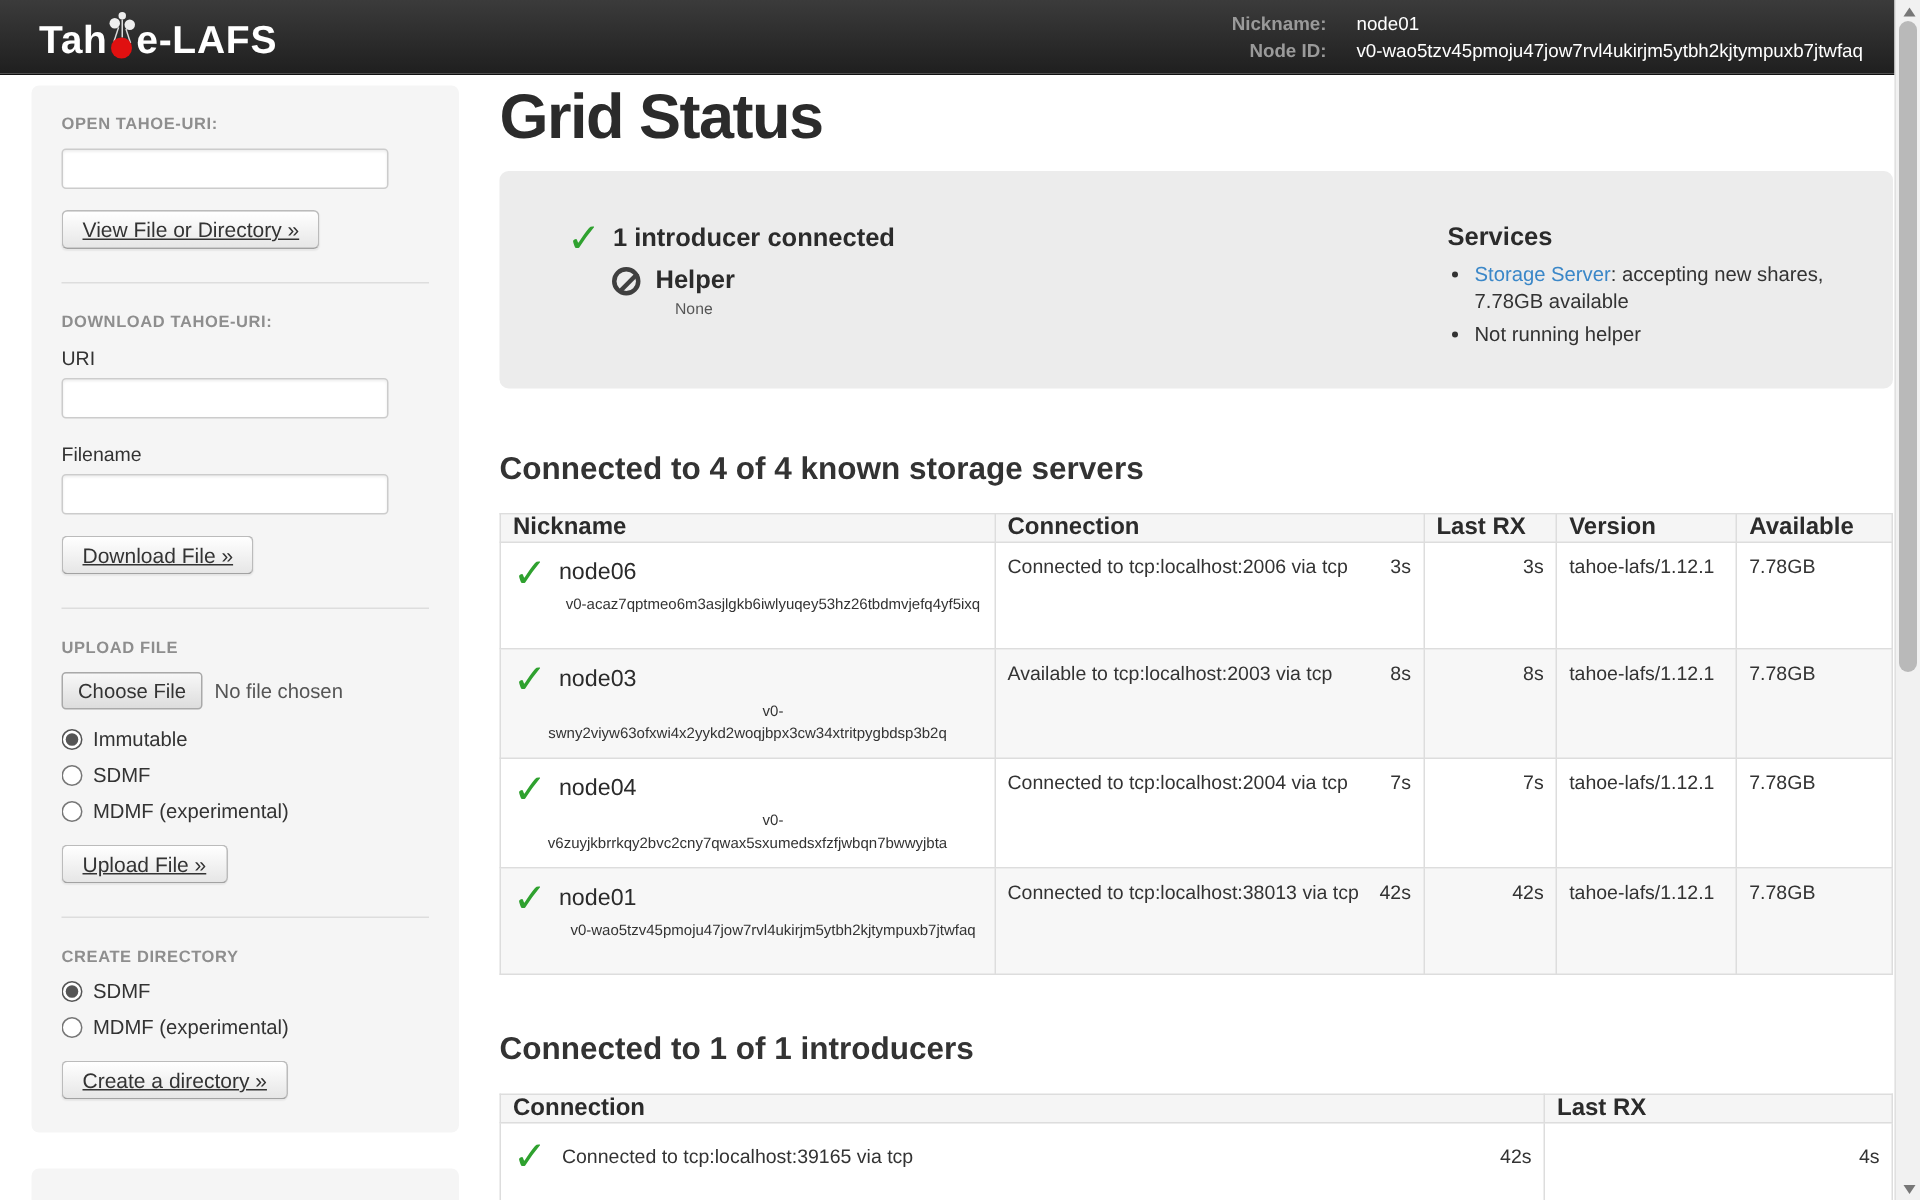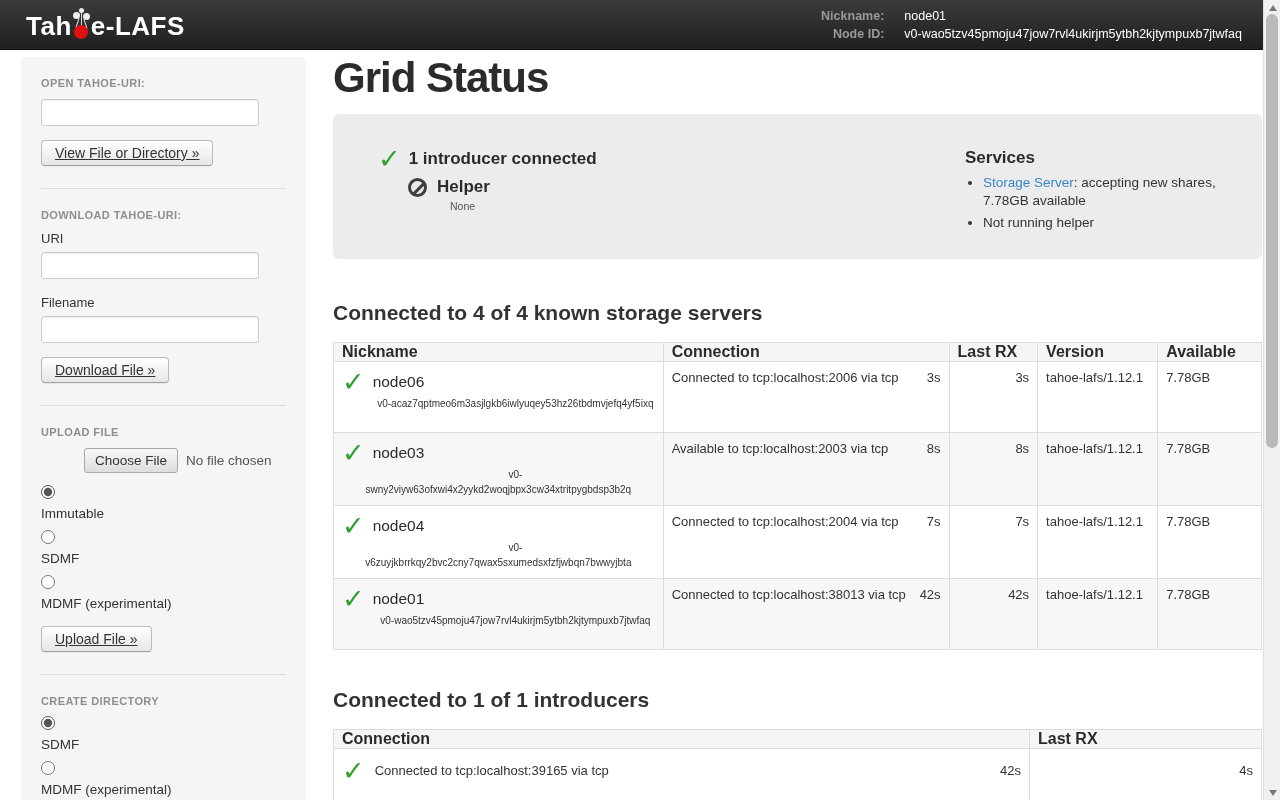--- a/index.html
+++ b/index.html
@@ -57,23 +57,23 @@
   .field-label { font-size:13px; color:#333; margin:10px 0 6px 0; }
   .side-input { width:218px; height:27px; border:1px solid #ccc; border-radius:3px;
     background:#fff; padding:0 6px; font-size:13px; box-shadow:inset 0 1px 2px rgba(0,0,0,0.08); }
   .btn { display:inline-block; margin-top:14px; padding:4px 13px; font-size:14px; color:#333;
     background:linear-gradient(#ffffff,#e6e6e6); border:1px solid #bbb; border-bottom-color:#a2a2a2;
     border-radius:4px; box-shadow:inset 0 1px 0 rgba(255,255,255,.4), 0 1px 1px rgba(0,0,0,.06);
     cursor:pointer; font-family:inherit;text-decoration:underline; }
   .file-row { display:flex; align-items:center; gap:8px; margin:4px 0 12px 0; }
   .file-btn { padding:4px 10px; font-size:13.5px; color:#333;
     background:linear-gradient(#f8f8f8,#ddd); border:1px solid #a9a9a9; border-radius:3px; cursor:pointer;
-    font-family:inherit;margin-left:43px; }
+    font-family:inherit; }
   .file-status { font-size:13.5px; color:#555; }
-  .radio-row { display:flex; align-items:flex-start; gap:7px; margin:9px 0; font-size:13.5px; color:#333;flex-direction:column; }
+  .radio-row { display:flex; align-items:flex-end; gap:7px; margin:9px 0; font-size:13.5px; color:#333; }
   .radio-row input { width:14px; height:14px; accent-color:#555; }
 
   
   h1.page-title { font-size:42px; line-height:48px; font-weight:bold; color:#2b2b2b;
     margin:4px 0 12px 0; letter-spacing:-1px; }
   .status-box { background:#ececec; border-radius:6px; height:145px; display:flex;
     padding:33px 0 0 45px; }
   .status-left { flex:0 0 587px; }
   .intro-line { display:flex; align-items:center; gap:8px; font-size:17px; font-weight:bold; color:#2b2b2b; }
   .helper-line { display:flex; align-items:center; gap:10px; margin:6px 0 0 30px;

